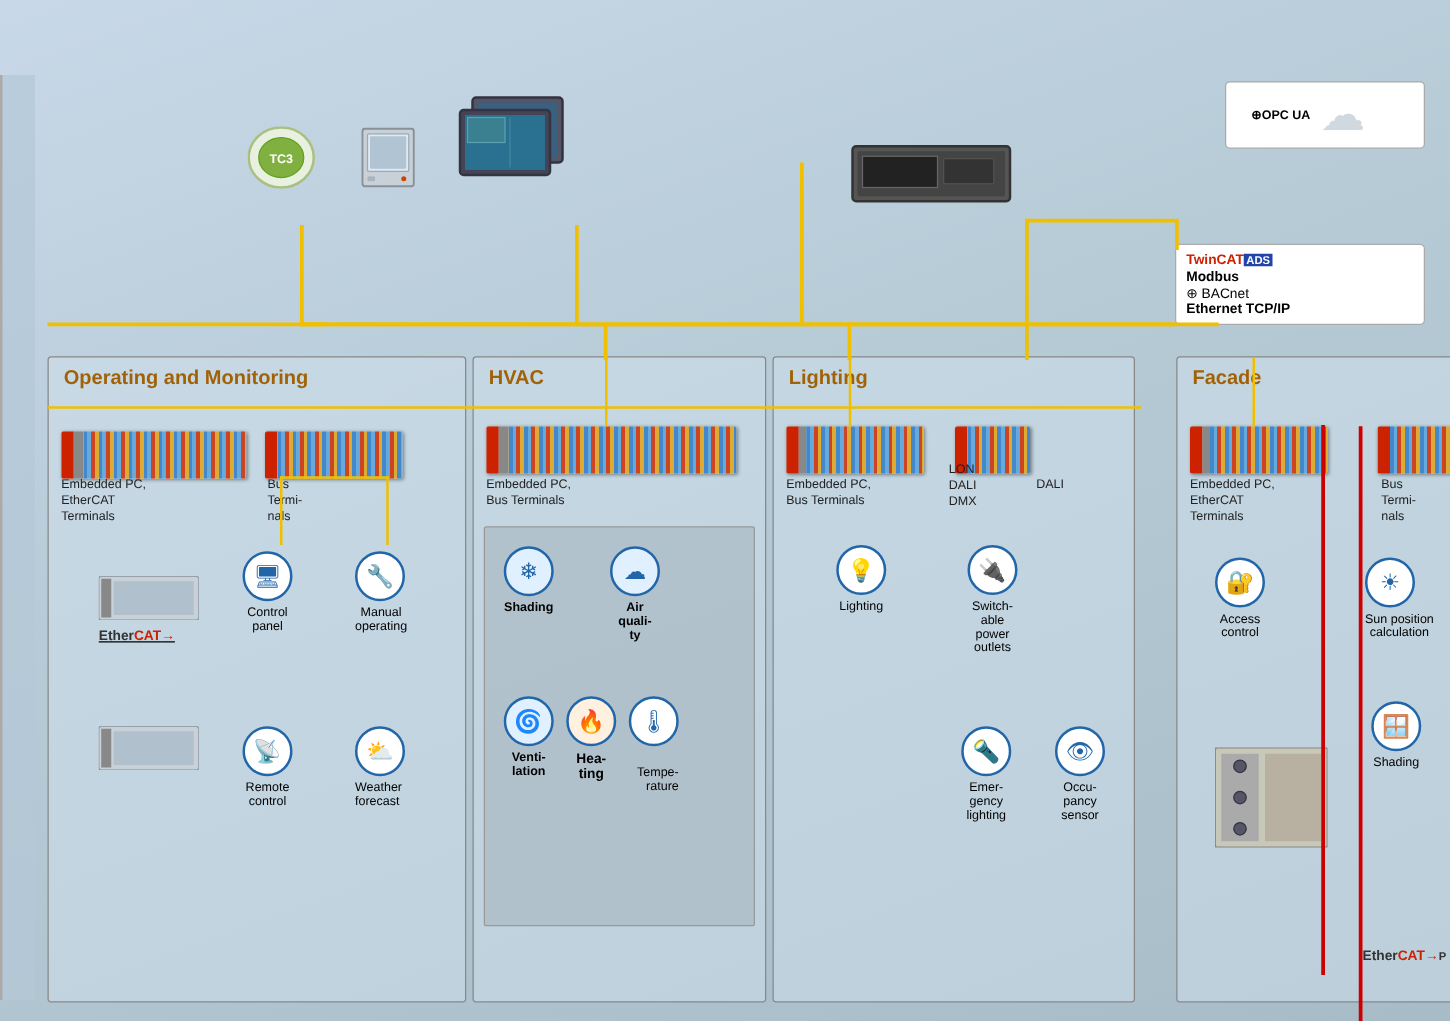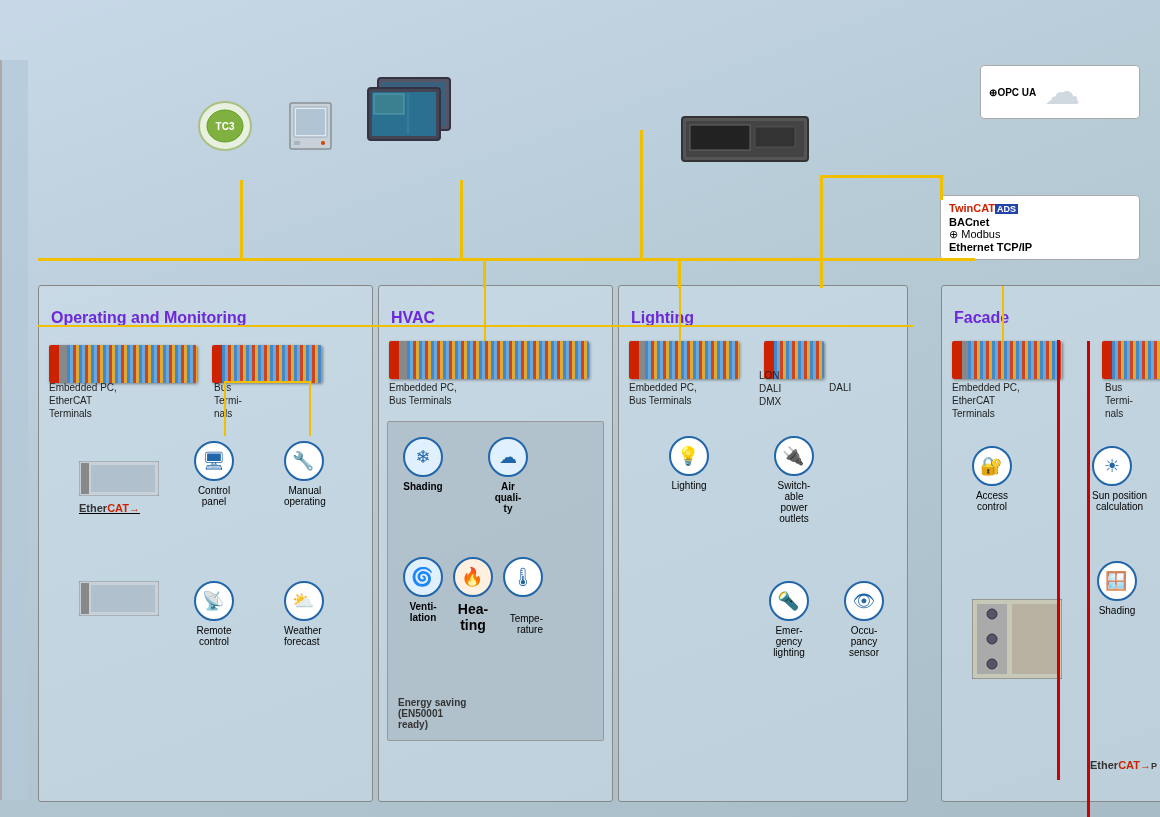--- a/index.html
+++ b/index.html
@@ -49,25 +49,24 @@
     
     .section-panel {
       position: absolute;
       border: 1.5px solid #888;
       background: rgba(210,225,235,0.5);
       border-radius: 3px;
     }
     .section-title {
       font-size: 16px;
       font-weight: bold;
-      color: #6d28d9;
+      color: #a16207;
       position: absolute;
       top: 8px;
       left: 12px;
-      margin-top: 15px;
     }
 
     
     .hw-item {
       position: absolute;
       display: flex;
       flex-direction: column;
       align-items: center;
       text-align: center;
     }
@@ -204,35 +203,35 @@
       <rect x="6" y="6" width="118" height="36" rx="1" fill="#444"></rect>
       <rect x="10" y="10" width="60" height="25" fill="#222" stroke="#666" stroke-width="1"></rect>
       <rect x="75" y="12" width="40" height="20" rx="1" fill="#333" stroke="#666" stroke-width="0.5"></rect>
     </svg>
   </div>
   <div class="hw-label" style="max-width:140px;"></div>
 </div>
 
 <div class="opc-box">
   <div style="display:flex;align-items:center;gap:8px;">
-    <div style="font-size:11px;">
+    <div style="font-size:11px;margin-left:12px;">
       <span style="font-weight:bold;font-size:10px;">⊕OPC UA</span>
     </div>
     <div style="font-size:36px;color:#d0d8e0;line-height:1;">☁</div>
   </div>
   <div style="font-weight:bold;font-size:12px;"></div>
   <div style="font-weight:bold;font-size:12px;"></div>
 </div>
 
 <div class="comm-box">
   <div style="margin-bottom:2px;">
     <span style="color:#cc2200;font-weight:bold;">TwinCAT</span><span style="background:#2244aa;color:white;font-weight:bold;padding:0 2px;font-size:9px;">ADS</span>
   </div>
-  <div style="font-weight:bold;">BACnet</div>
-  <div>⊕ Modbus</div>
+  <div style="font-weight:bold;">Modbus</div>
+  <div>⊕ BACnet</div>
   <div style="font-weight:bold;">Ethernet TCP/IP</div>
 </div>
 
 <div class="yline-h" style="top:258px;left:38px;right:220px;"></div>
 <div class="ethernet-label" style="top:260px;left:38px;"></div>
 
 <div class="yline-v" style="top:180px;left:240px;height:80px;"></div>
 <div class="yline-h" style="top:258px;left:240px;width:20px;"></div>
 
 <div class="yline-v" style="top:180px;left:460px;height:80px;"></div>
@@ -332,29 +331,28 @@
       <div style="font-size:10px;text-align:center;margin-top:4px;font-weight:bold;">Air<br>quali-<br>ty</div>
     </div>
 
     <div style="position:absolute;top:135px;left:15px;">
       <div class="func-icon" style="background:#e0f0ff;">🌀</div>
       <div style="font-size:10px;text-align:center;margin-top:4px;font-weight:bold;">Venti-<br>lation</div>
     </div>
 
     <div style="position:absolute;top:135px;left:65px;">
       <div class="func-icon" style="background:#fff0e0;">🔥</div>
-      <div style="font-size:14px;text-align:center;margin-top:4px;font-weight:bold;">Hea-<br>ting</div>
+      <div style="font-size:11px;text-align:center;margin-top:4px;font-weight:bold;">Hea-<br>ting</div>
     </div>
 
     <div style="position:absolute;top:135px;left:115px;">
       <div class="func-icon">🌡</div>
       <div style="font-size:10px;text-align:right;margin-top:16px;font-weight:normal;">Tempe-<br>rature</div>
     </div>
 
-    <div style="position:absolute;bottom:10px;left:10px;right:10px;font-size:10px;font-weight:bold;color:#333;">Energy saving<br>(EN50001<br>ready)</div>
   </div>
 
   <div style="position:absolute;top:0px;left:105px;width:2px;height:55px;background:#f0c000;"></div>
 </div>
 
 <div class="section-panel" style="top:285px;left:618px;width:290px;bottom:15px;">
   <div class="section-title">Lighting</div>
 
   <div style="position:absolute;top:55px;left:10px;display:flex;align-items:stretch;height:38px;border-radius:2px;overflow:hidden;box-shadow:1px 1px 3px rgba(0,0,0,0.4);width:110px;">
     <div style="width:10px;background:#cc2200;"></div>

